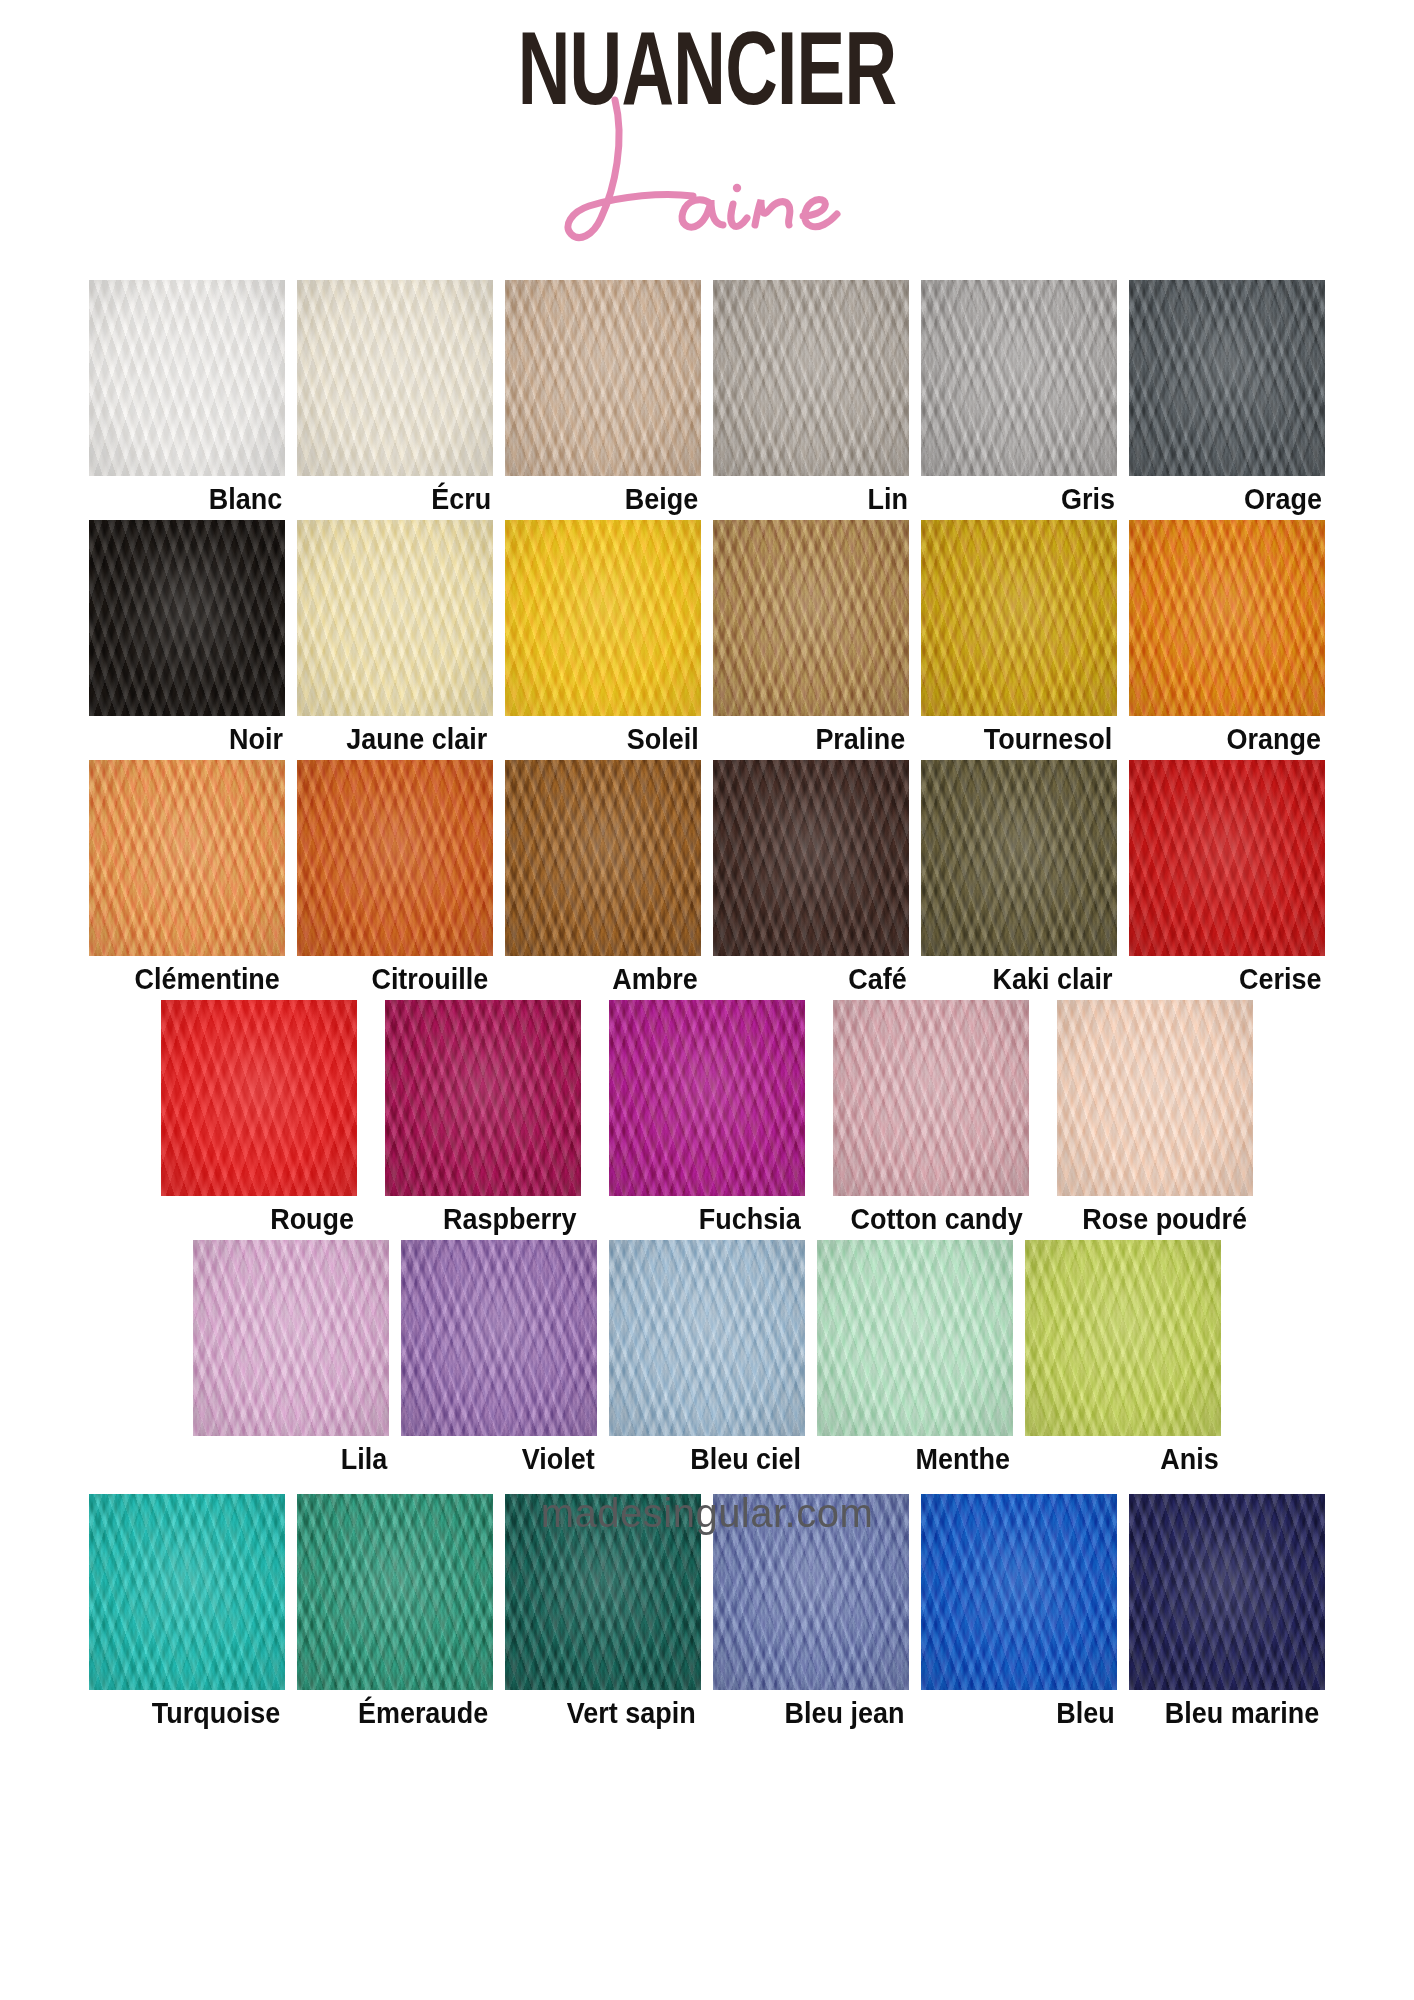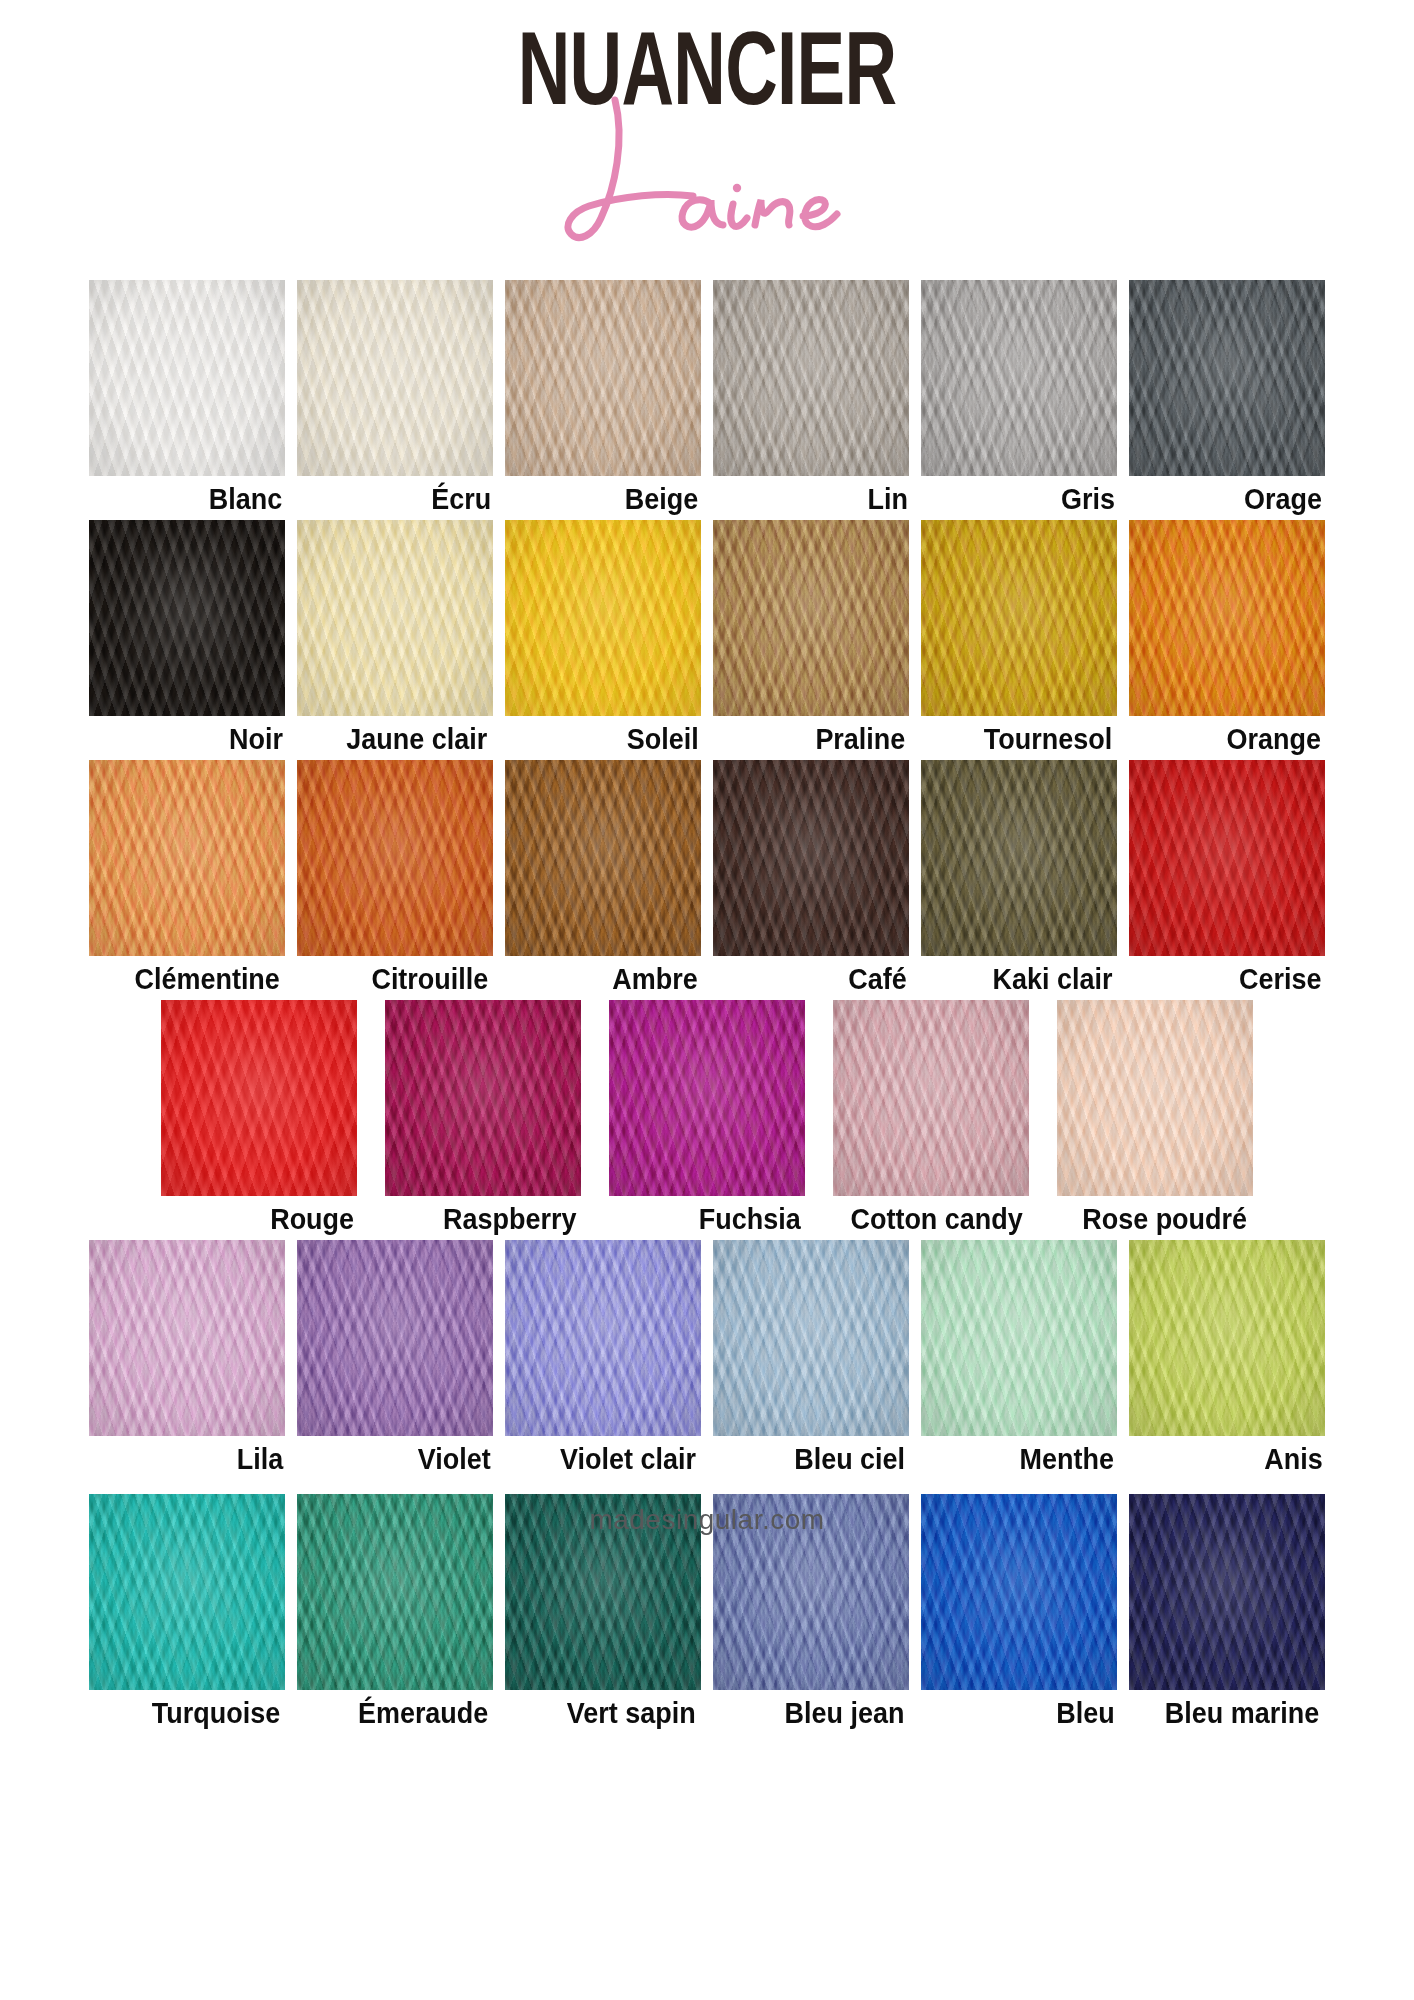--- a/index.html
+++ b/index.html
@@ -150,21 +150,21 @@
   .row.last .cell.shift .swatch { margin-top: 14px; }
 
   
   .footer {
     position: absolute;
     left: 0; right: 0;
     bottom: 48px;
     text-align: center;
     font-family: "Liberation Sans", sans-serif;
     font-weight: 300;
-    font-size: 28px;
+    font-size: 40px;
     letter-spacing: 0.5px;
     color: #58585a;
   }
 </style>
 </head>
 <body>
 
 <div class="page">
 
   <div class="header">
@@ -400,28 +400,20 @@
       </div>
       <div class="cell">
         <div class="swatch" style="background-color: rgb(145, 104, 174);">
             <div class="tex"></div>
             <div class="tex2"></div>
             <div class="vign"></div>
           </div>
         <div class="label">Violet</div>
       </div>
       <div class="cell">
-        <div class="swatch" style="background-color: rgb(143, 142, 224);">
-            <div class="tex"></div>
-            <div class="tex2"></div>
-            <div class="vign"></div>
-          </div>
-        <div class="label">Violet clair</div>
-      </div>
-      <div class="cell">
         <div class="swatch" style="background-color: rgb(158, 188, 212);">
             <div class="tex"></div>
             <div class="tex2"></div>
             <div class="vign"></div>
           </div>
         <div class="label">Bleu ciel</div>
       </div>
       <div class="cell">
         <div class="swatch" style="background-color: rgb(182, 231, 197);">
             <div class="tex"></div>

